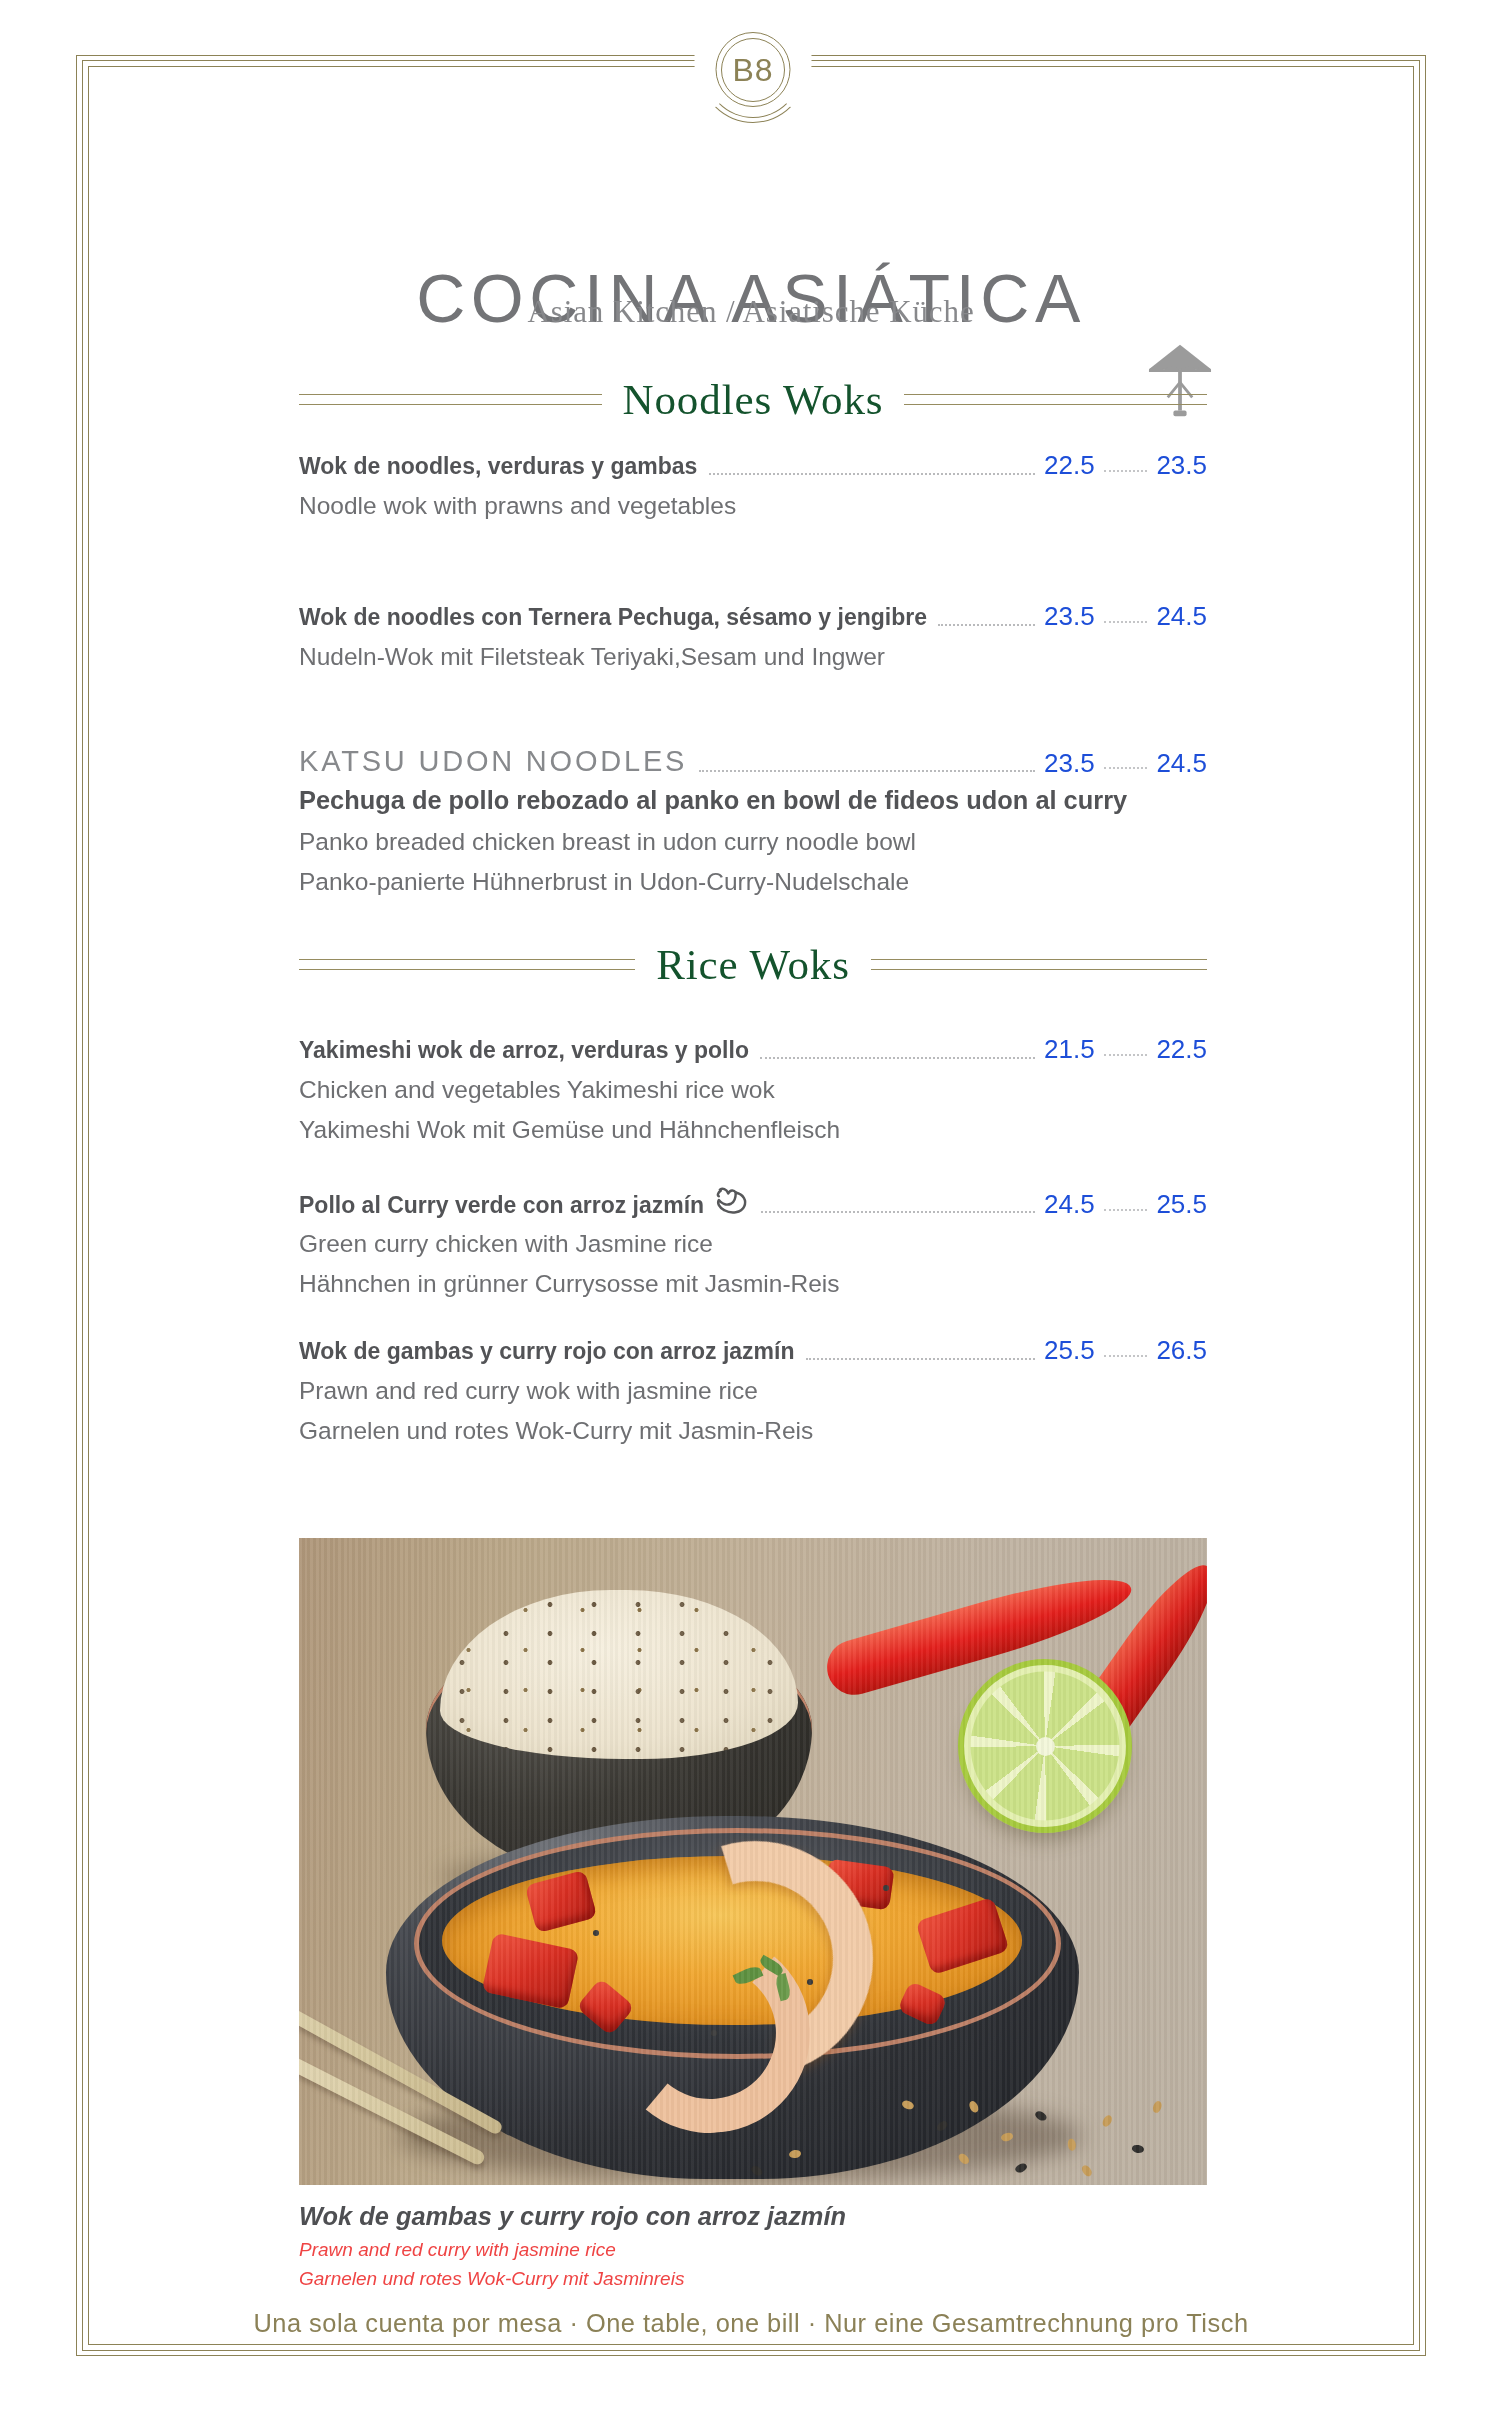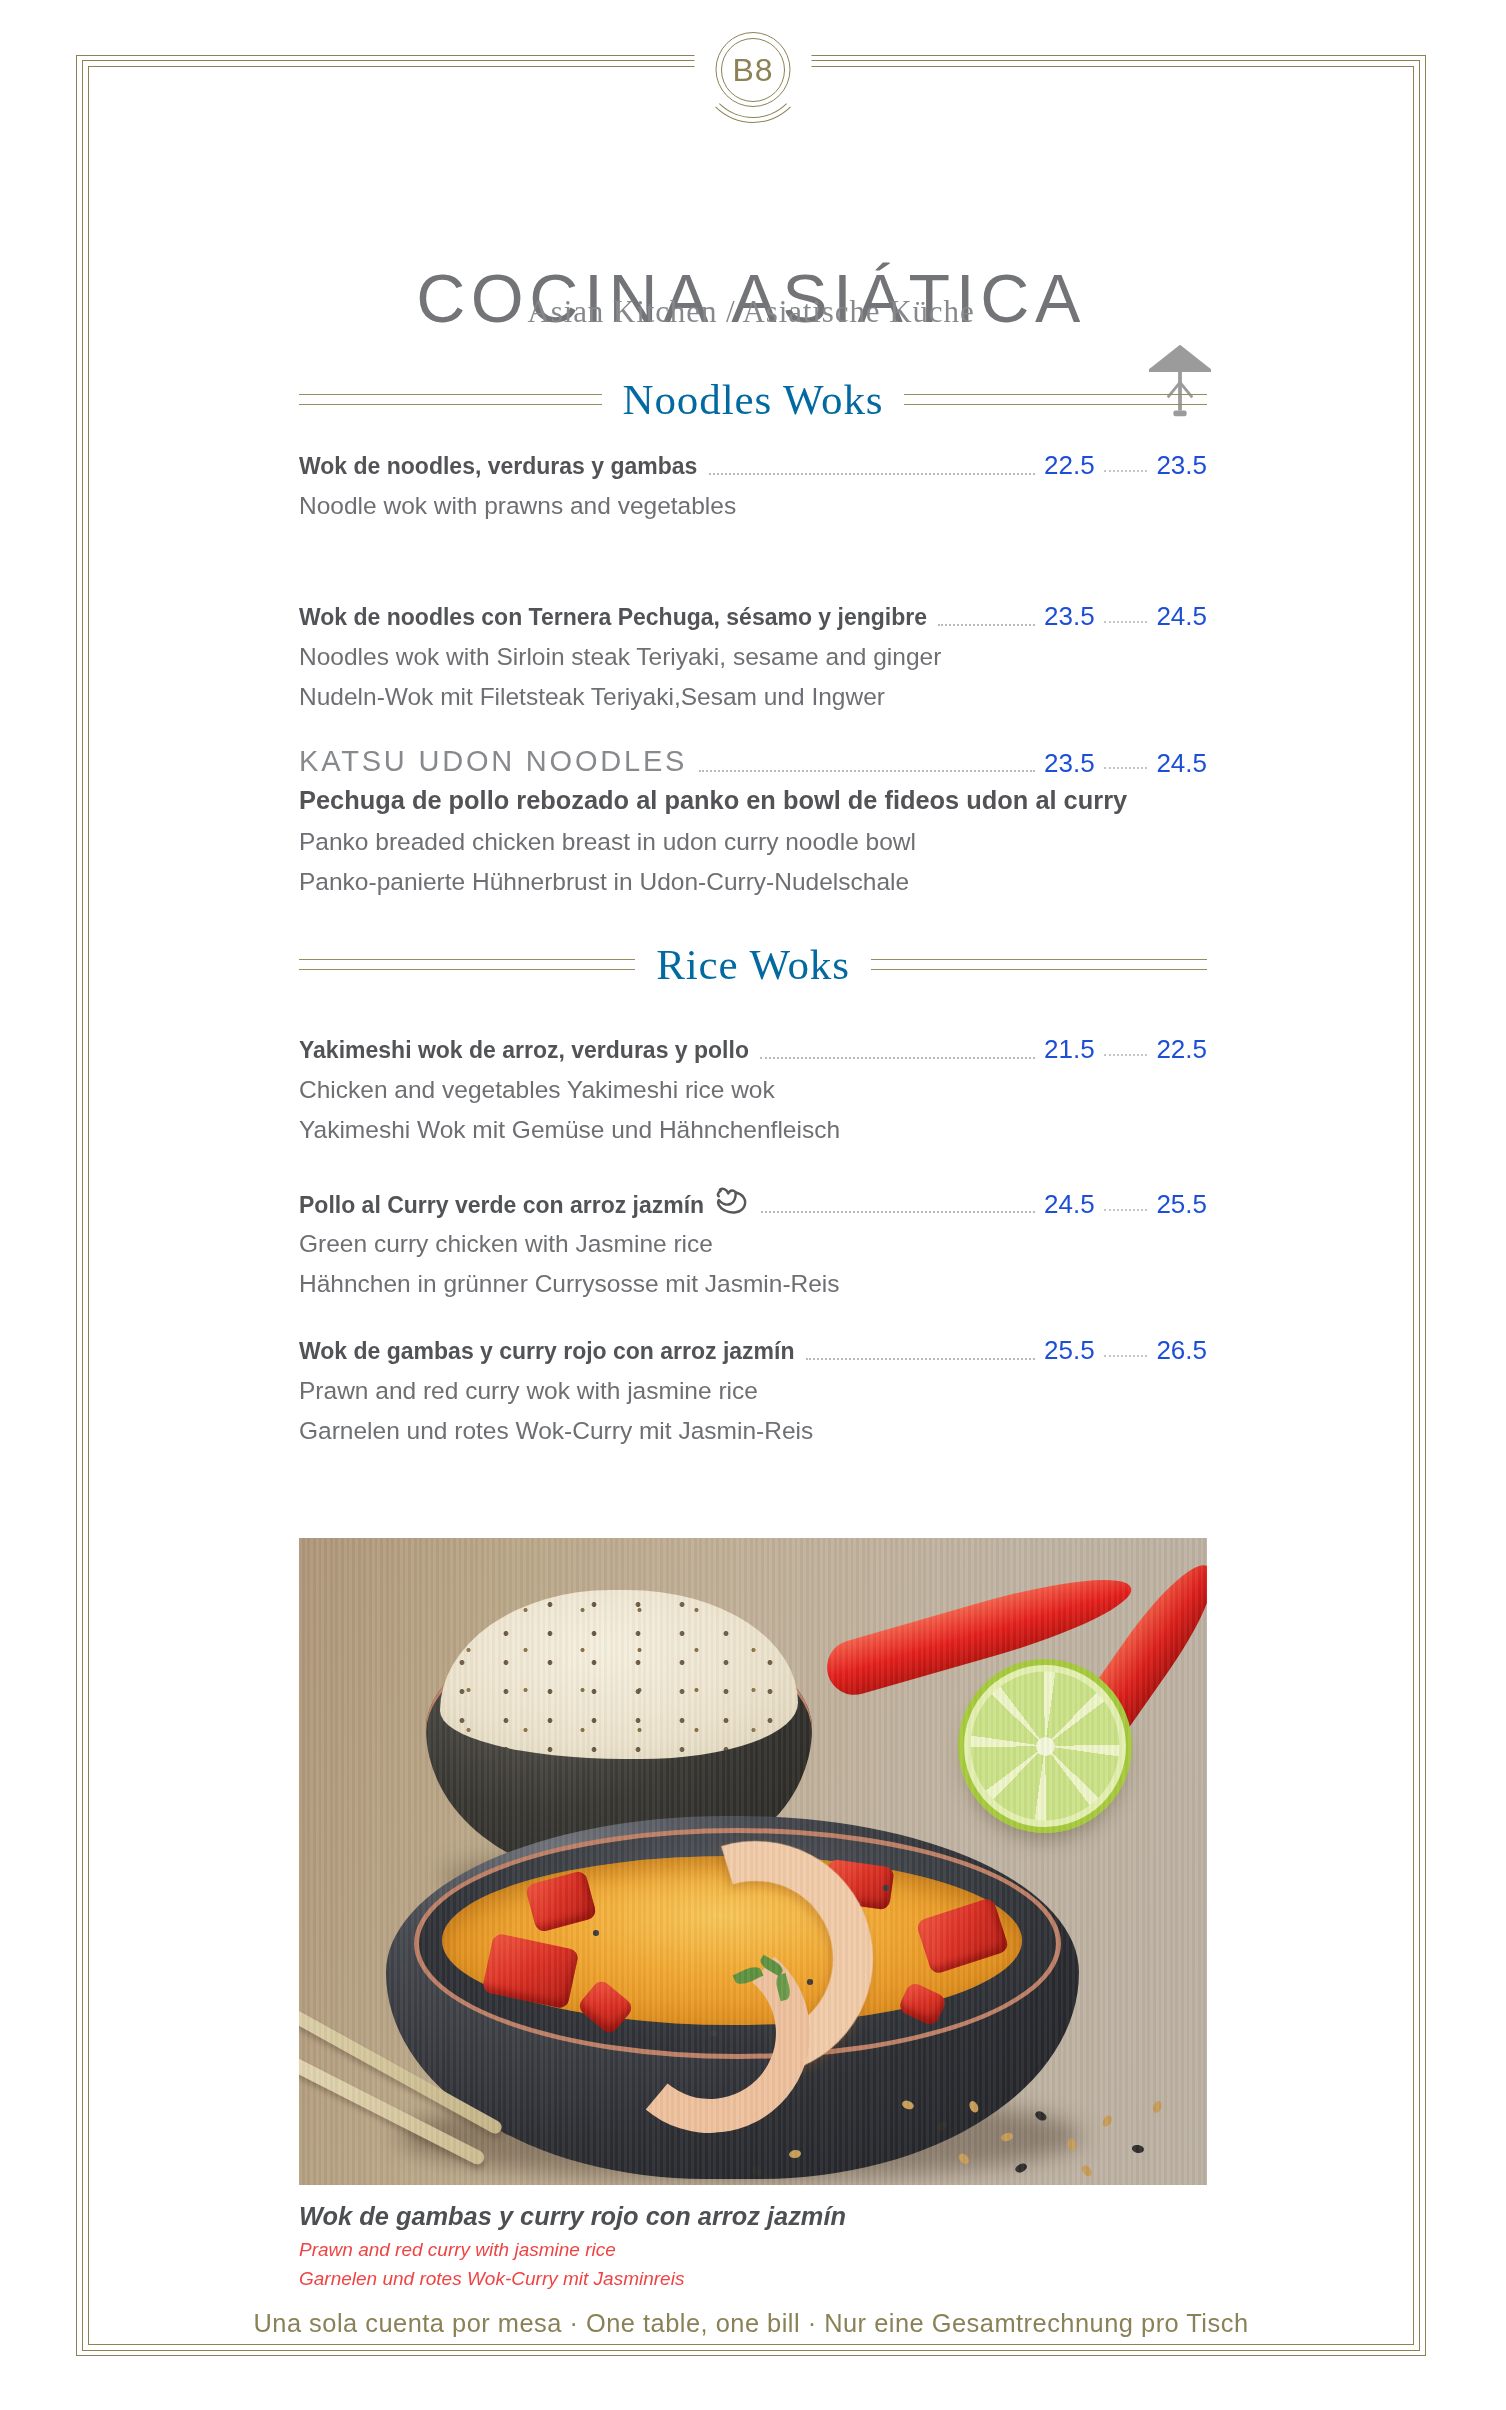--- a/index.html
+++ b/index.html
@@ -30,21 +30,21 @@
          font-size:68px;font-weight:400;color:#737477;letter-spacing:5.6px;}
   .subtitle{position:absolute;left:0;top:294px;width:100%;text-align:center;
          font-family:"Liberation Serif",serif;font-size:31px;color:#87888b;letter-spacing:0.9px;}
 
   
   .col{position:absolute;left:299px;width:908px;}
 
   .sec-hdr{display:flex;align-items:center;}
   .sec-line{flex:1;height:9.4px;border-top:1.9px solid #968c60;border-bottom:1.9px solid #968c60;}
   .sec-hdr h2{margin:0 21px;font-family:"Liberation Serif",serif;font-weight:400;
-              font-size:43px;color:#0369a1;white-space:nowrap;letter-spacing:0.9px;}
+              font-size:43px;color:#14532d;white-space:nowrap;letter-spacing:0.9px;}
 
   .umbrella{position:absolute;left:1147px;top:341px;}
 
   .item .row{display:flex;align-items:flex-end;}
   .name{font-size:23px;font-weight:bold;color:#525356;line-height:1.25;white-space:nowrap;}
   .caps-name{font-size:29px;font-weight:400;color:#87898c;letter-spacing:2.8px;line-height:1.2;white-space:nowrap;}
   .leader{flex:1;border-bottom:2.8px dotted #b9babc;margin:0 9.4px 6.6px 11.3px;min-width:28px;}
   .middots{width:43px;border-bottom:2.8px dotted #c4c5c7;margin:0 9.4px 9.4px 9.4px;}
   .price{font-size:26px;color:#1d4ed8;line-height:1.2;}
   .bold-desc{font-size:25.4px;font-weight:bold;color:#525356;margin-top:5.6px;line-height:1.3;}
@@ -178,21 +178,20 @@
   </div>
 
   <div class="col item" style="top:601px">
     <div class="row">
       <span class="name">Wok de noodles con Ternera Pechuga, sésamo y jengibre</span>
       <span class="leader"></span>
       <span class="price">23.5</span>
       <span class="middots"></span>
       <span class="price">24.5</span>
     </div>
-    <div class="desc">Noodles wok with Sirloin steak Teriyaki, sesame and ginger</div>
     <div class="desc">Nudeln-Wok mit Filetsteak Teriyaki,Sesam und Ingwer</div>
   </div>
 
   <div class="col item" style="top:744px">
     <div class="row">
       <span class="caps-name">KATSU UDON NOODLES</span>
       <span class="leader"></span>
       <span class="price">23.5</span>
       <span class="middots"></span>
       <span class="price">24.5</span>

